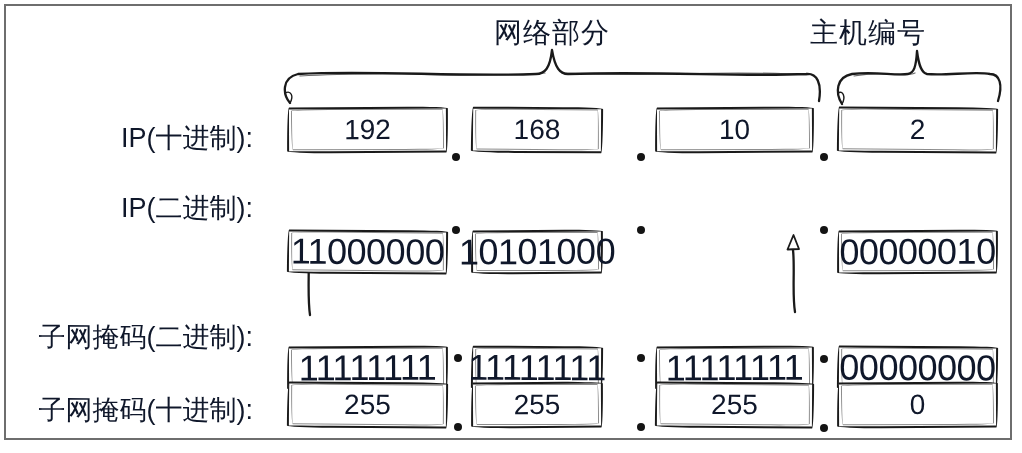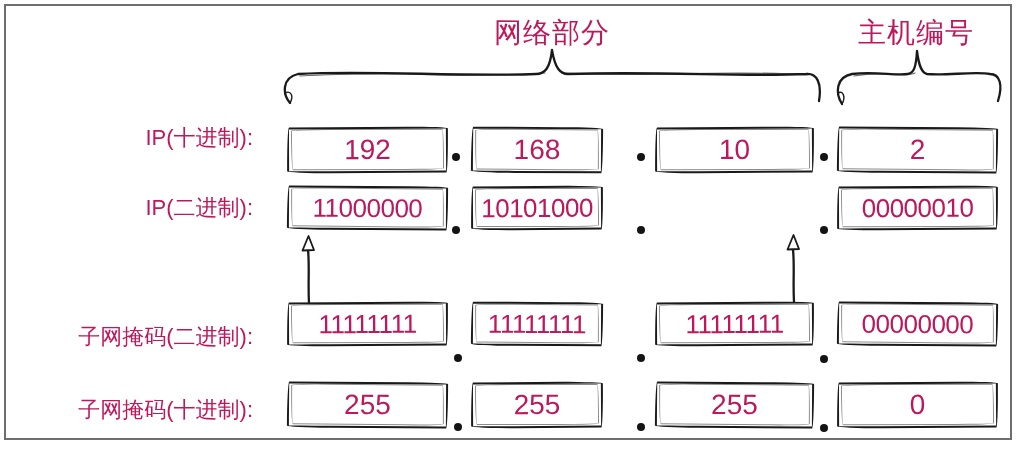--- a/index.html
+++ b/index.html
@@ -1,62 +1,62 @@
 <!DOCTYPE html>
 <html><head>
 <meta charset="utf-8">
 <style>
   html,body{margin:0;padding:0;background:#ffffff;}
   .canvas{
     position:relative;width:1022px;height:453px;background:#ffffff;
-    font-family:"Liberation Sans","DejaVu Sans",sans-serif;color:#be185d;
+    font-family:"Liberation Sans","DejaVu Sans",sans-serif;color:#0f172a;
     overflow:hidden;
   }
   .frame{
     position:absolute;left:4px;top:4px;width:1008px;height:436px;
     border:2px solid #6e6e6e;box-sizing:border-box;pointer-events:none;
   }
   .hdr-label{
     position:absolute;top:14px;width:200px;text-align:center;
     font-size:28px;font-weight:400;letter-spacing:1px;white-space:nowrap;
   }
   #hdr-network{left:452px;}
-  #hdr-host{left:816px;}
+  #hdr-host{left:768px;}
   .row-label{
     position:absolute;left:0;width:253px;text-align:right;
-    font-size:22px;line-height:32px;white-space:nowrap;
+    font-size:27px;line-height:32px;white-space:nowrap;
   }
   #rl-0{top:122px;}
   #rl-1{top:192px;}
   #rl-2{top:321px;}
   #rl-3{top:394px;}
   .octet-box{
     position:absolute;box-sizing:border-box;background:#fff;
     border:2.6px solid #1a1a1a;
     border-radius:12px 220px 10px 240px / 240px 10px 220px 12px;
     display:flex;align-items:center;justify-content:center;
     font-size:28px;
   }
   .octet-box::after{
     content:"";position:absolute;inset:0px 2px 1px 2px;
     border:1.3px solid rgba(26,26,26,.5);
     border-radius:230px 10px 240px 12px / 12px 230px 10px 240px;
     transform:rotate(.25deg);pointer-events:none;
   }
   .tilt-a{transform:rotate(-.35deg);}
   .tilt-b{transform:rotate(.3deg);}
-  .r0{top:127px;height:46px;}
+  .r0{top:107px;height:46px;}
   .r1{top:186px;height:44px;}
   .r2{top:302px;height:44px;}
   .r3{top:382px;height:46px;}
   .c0{left:287px;width:161px;}
   .c1{left:471px;width:132px;}
   .c2{left:655px;width:159px;}
   .c3{left:837px;width:161px;}
-  .bin{font-size:26px;letter-spacing:-.5px;}
+  .bin{font-size:36px;letter-spacing:-.5px;margin-top:44px;}
   .dot{
     position:absolute;width:8px;height:8px;border-radius:50%;
     background:#141414;
   }
   .overlay{position:absolute;left:0;top:0;pointer-events:none;}
 </style>
 </head>
 <body>
 
 <div class="canvas">

